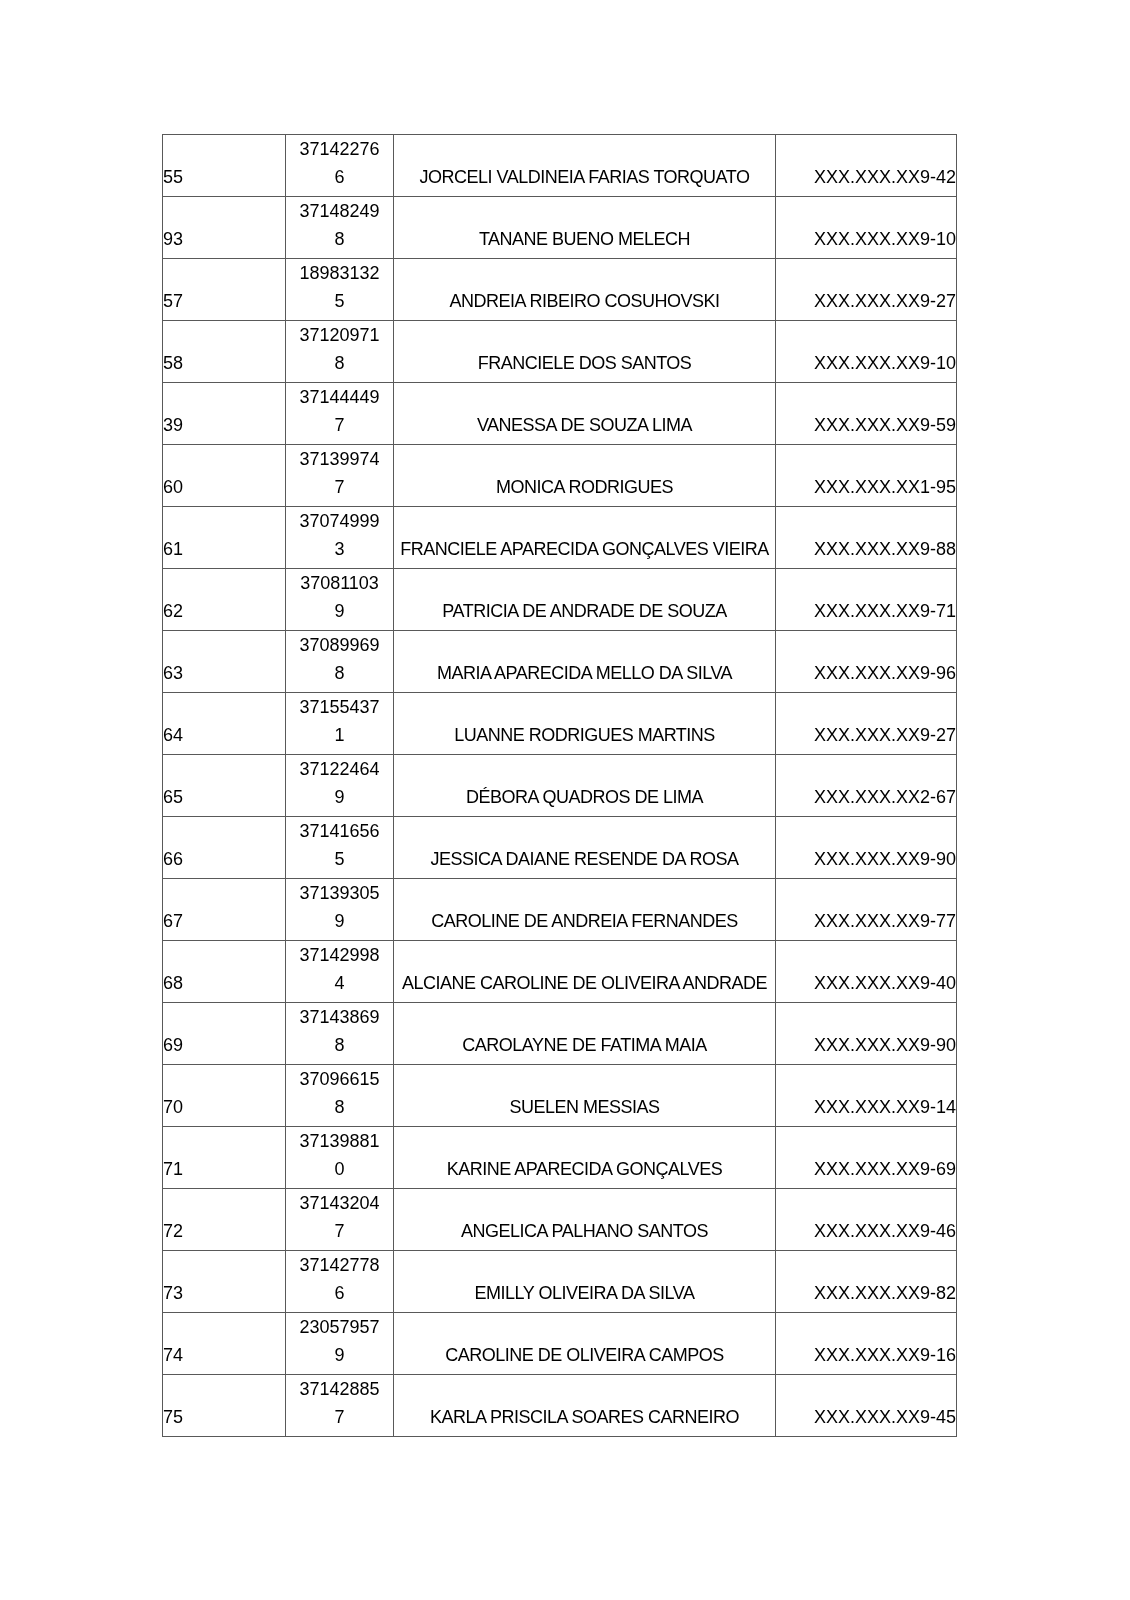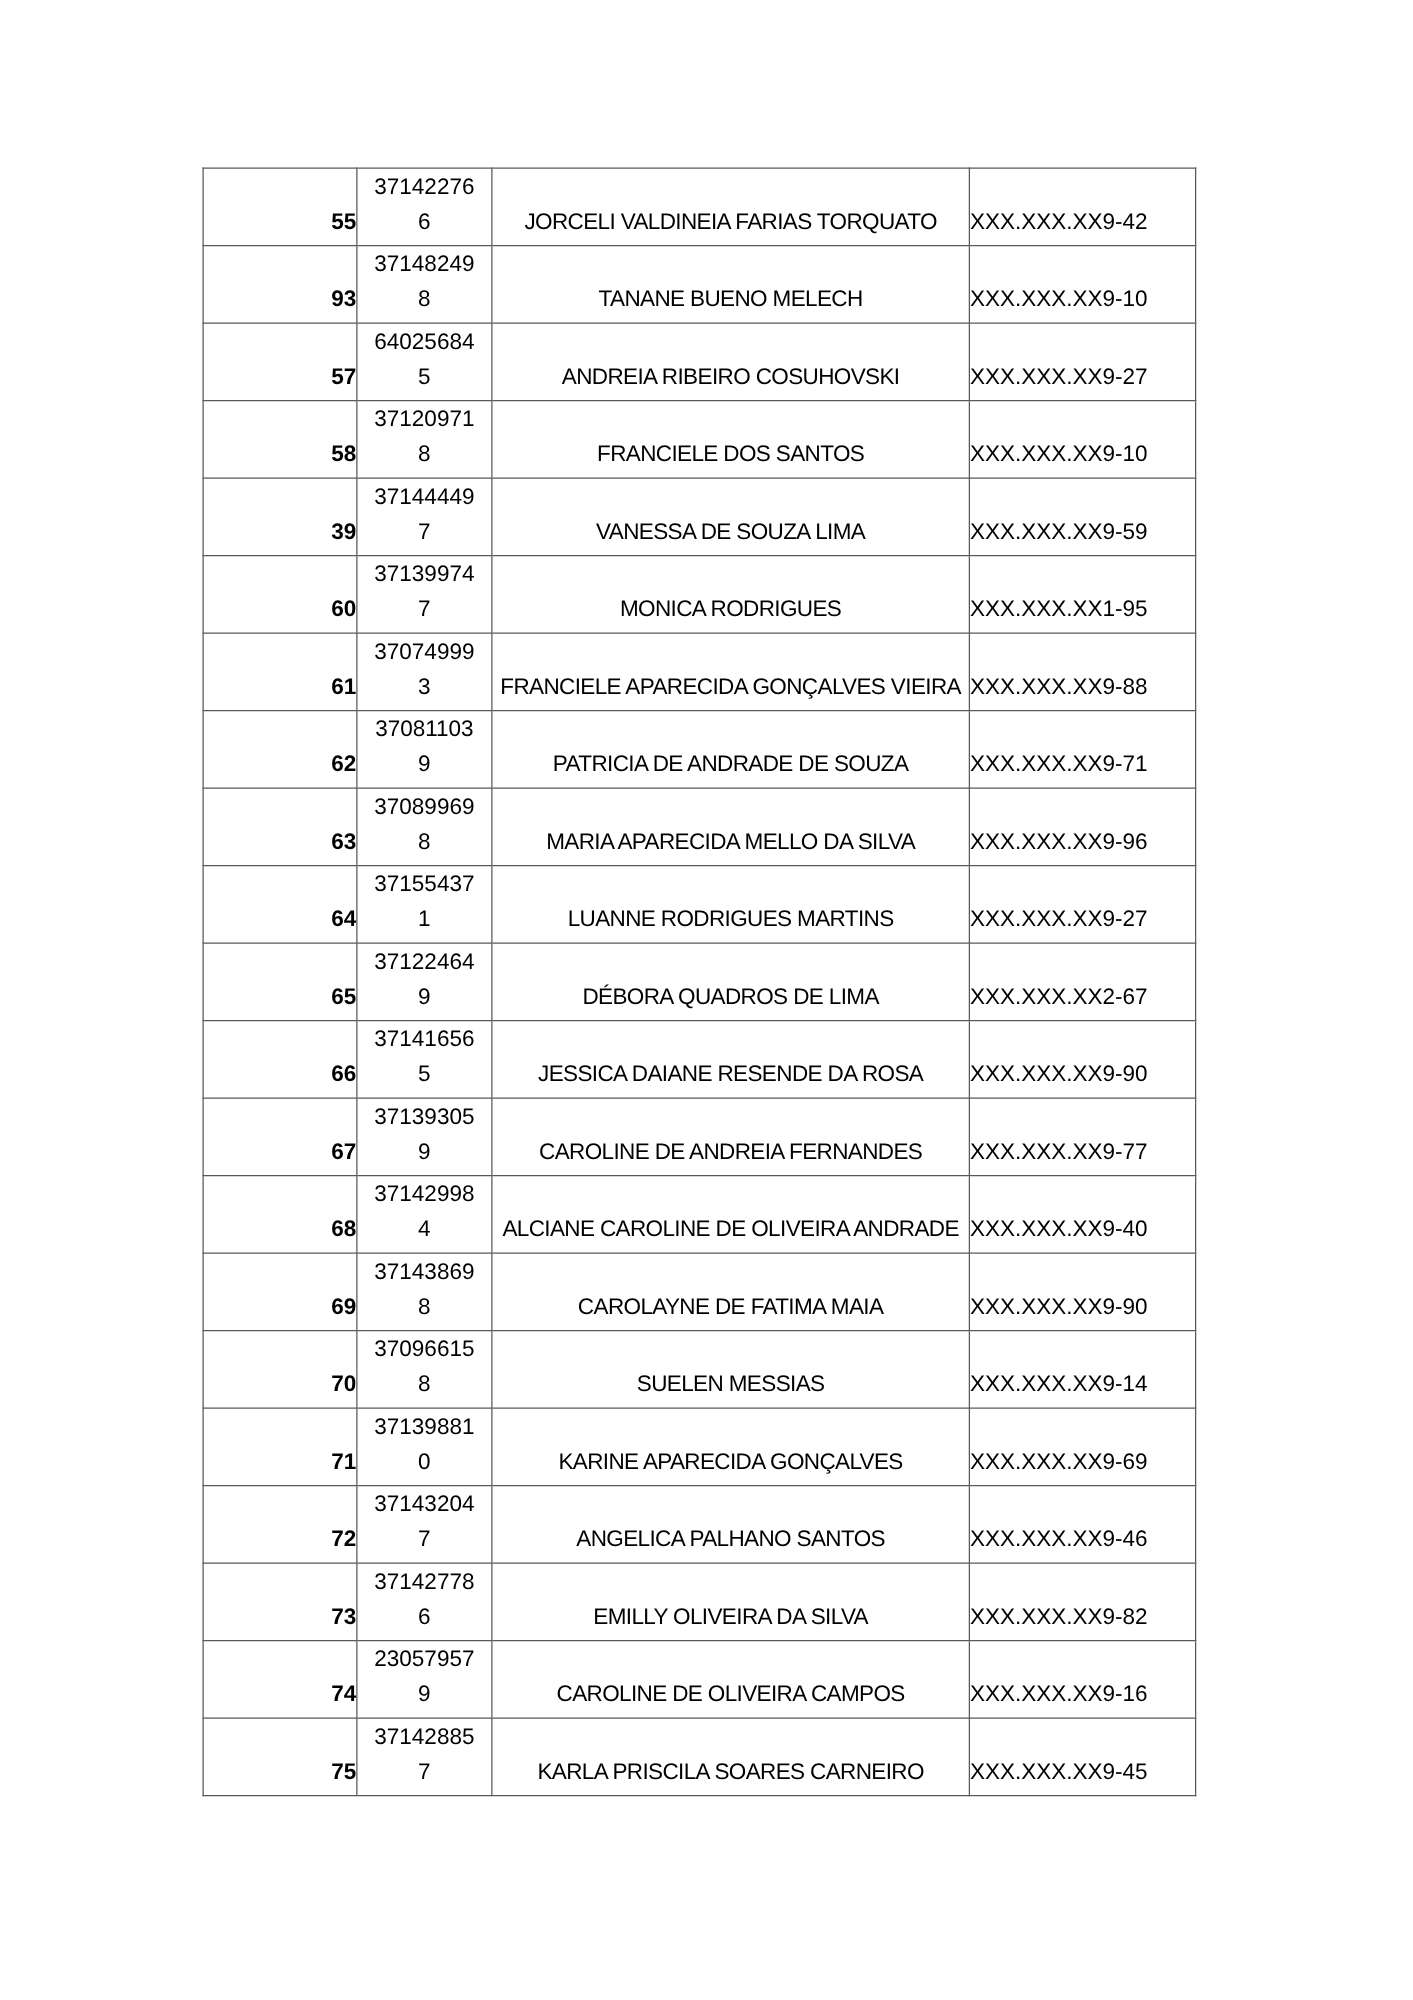--- a/index.html
+++ b/index.html
@@ -32,38 +32,37 @@
   table.roster td {
     border: 1px solid #595959;
     vertical-align: bottom;
     padding: 0 0 5px 0;
     font-size: 18px;
     line-height: 28px;
     color: #000000;
     overflow: hidden;
   }
   td.cell-num {
-    text-align: right;
-    font-weight: bold;
+    text-align: left;
   }
   td.cell-id {
     text-align: center;
     padding-right: 7px;
   }
   td.cell-id .id-line {
     display: block;
   }
   td.cell-name {
     text-align: center;
     padding-left: 8px;
     letter-spacing: -0.5px;
     white-space: nowrap;
   }
   td.cell-cpf {
-    text-align: left;
+    text-align: right;
     padding-left: 8px;
     white-space: nowrap;
   }
 </style>
 </head>
 <body>
 
 <div class="page">
   <table class="roster">
     <colgroup>
@@ -87,21 +86,21 @@
           <td class="cell-id">
             <span class="id-line">37148249</span>
             <span class="id-line">8</span>
           </td>
           <td class="cell-name">TANANE BUENO MELECH</td>
           <td class="cell-cpf">XXX.XXX.XX9-10</td>
         </tr>
         <tr>
           <td class="cell-num">57</td>
           <td class="cell-id">
-            <span class="id-line">64025684</span>
+            <span class="id-line">18983132</span>
             <span class="id-line">5</span>
           </td>
           <td class="cell-name">ANDREIA RIBEIRO COSUHOVSKI</td>
           <td class="cell-cpf">XXX.XXX.XX9-27</td>
         </tr>
         <tr>
           <td class="cell-num">58</td>
           <td class="cell-id">
             <span class="id-line">37120971</span>
             <span class="id-line">8</span>

